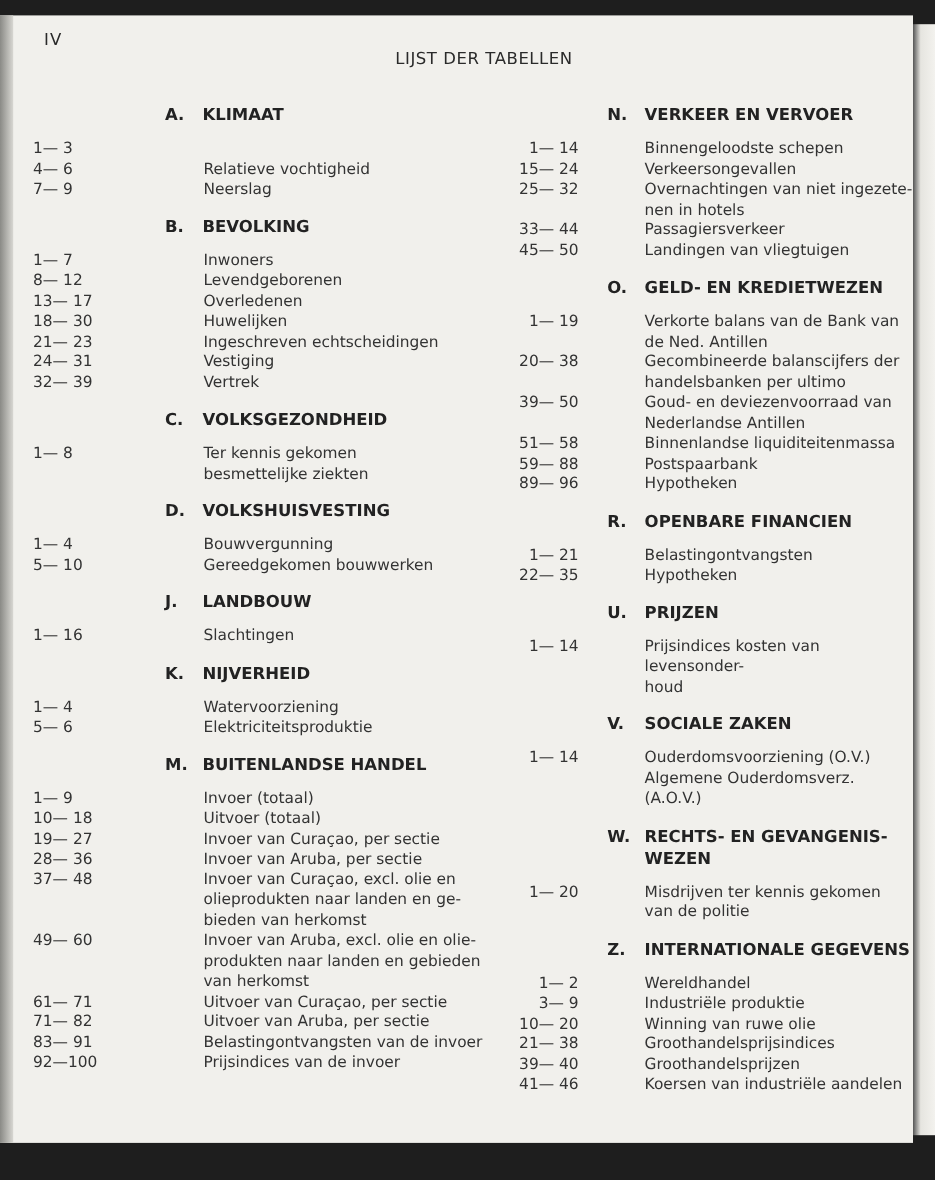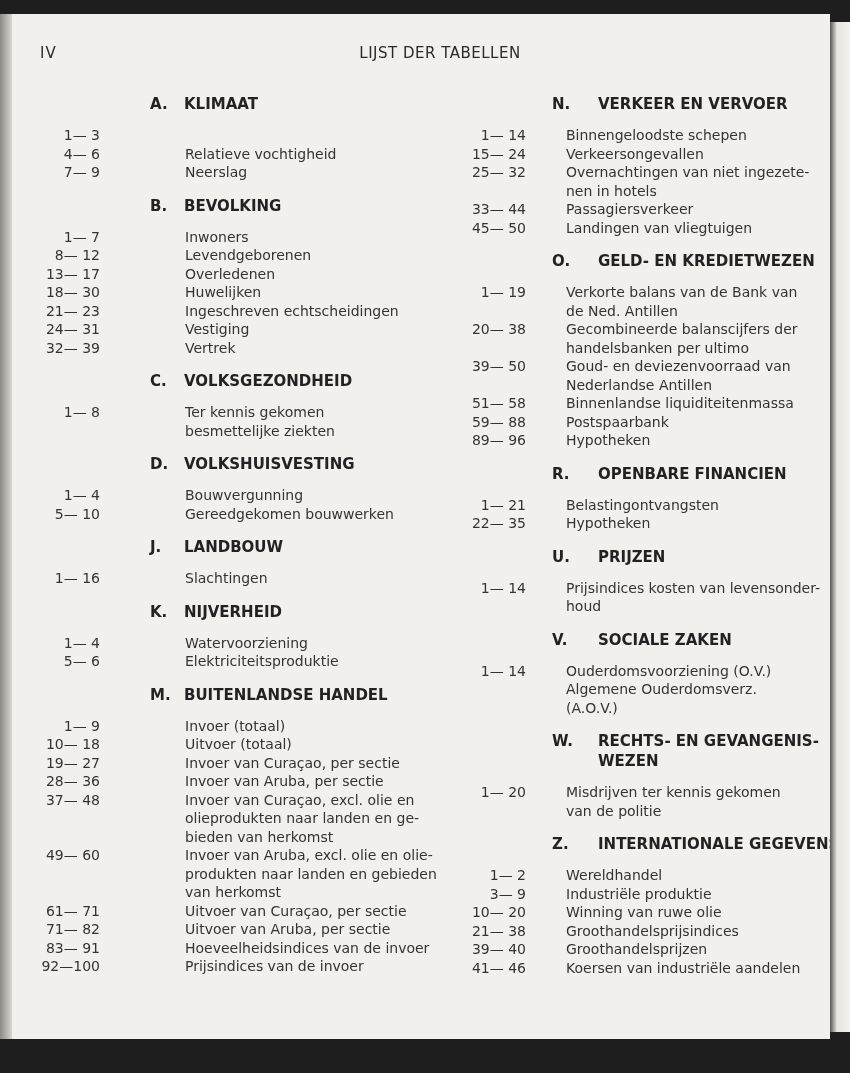--- a/index.html
+++ b/index.html
@@ -17,42 +17,42 @@
     .page-left-edge {
       position: absolute; left: 0; top: 14px; width: 12px; height: 1025px;
       background: linear-gradient(to right, #8a8a86, #d8d7d2);
     }
     .next-page {
       position: absolute; left: 830px; top: 22px; width: 20px; height: 1010px;
       background: linear-gradient(to right, #555, #e6e5e0 35%, #f3f2ee);
       overflow: hidden;
     }
     .page-number {
-      position: absolute; left: 40px; top: 30px; font-size: 15px; letter-spacing: 1px;
+      position: absolute; left: 40px; top: 13px; font-size: 15px; letter-spacing: 1px;
     }
     .page-title {
       position: absolute; left: 0; width: 880px; text-align: center; top: 30px;
       font-size: 15px; letter-spacing: 0.5px;
     }
     .column { position: absolute; top: 80px; }
     .col-left { left: 30px; width: 420px; }
     .col-right { left: 450px; width: 390px; }
     .section { margin-bottom: 14px; }
     .section-head {
       display: flex; font-size: 15px; font-weight: bold; color: #222;
       margin-bottom: 12px; line-height: 20px;
     }
     .section-letter { width: 34px; text-align: left; }
     .col-left .section-head { padding-left: 120px; }
     .col-right .section-head { padding-left: 102px; }
     .entry { display: flex; font-size: 14px; line-height: 18.5px; color: #333; }
-    .col-left .range { width: 70px; text-align: right; padding-right: 85px; }
-    .col-right .range { width: 76px; text-align: right; padding-right: 28px; }
+    .col-left .range { width: 70px; text-align: left; padding-right: 85px; }
+    .col-right .range { width: 76px; text-align: right; padding-right: 60px; }
     .entry-text { flex: 1; white-space: pre-line; }
-    .col-right .entry-text { white-space: pre-line; margin-left: 12px; }
+    .col-right .entry-text { white-space: pre-line; }
   </style>
 </head>
 <body>
 
 <div class="page">
   <div class="page-number">IV</div>
   <div class="page-title">LIJST DER TABELLEN</div>
 
   <div class="column col-left" id="col-left">
       <div class="section">
@@ -191,21 +191,21 @@
         <div class="entry">
           <span class="range">61— 71</span>
           <span class="entry-text">Uitvoer van Curaçao, per sectie</span>
         </div>
         <div class="entry">
           <span class="range">71— 82</span>
           <span class="entry-text">Uitvoer van Aruba, per sectie</span>
         </div>
         <div class="entry">
           <span class="range">83— 91</span>
-          <span class="entry-text">Hoeveelheidsindices van de invoer</span>
+          <span class="entry-text">Belastingontvangsten van de invoer</span>
         </div>
         <div class="entry">
           <span class="range">92—100</span>
           <span class="entry-text">Prijsindices van de invoer</span>
         </div>
       </div>
     </div>
   <div class="column col-right" id="col-right">
       <div class="section">
         <div class="section-head">

